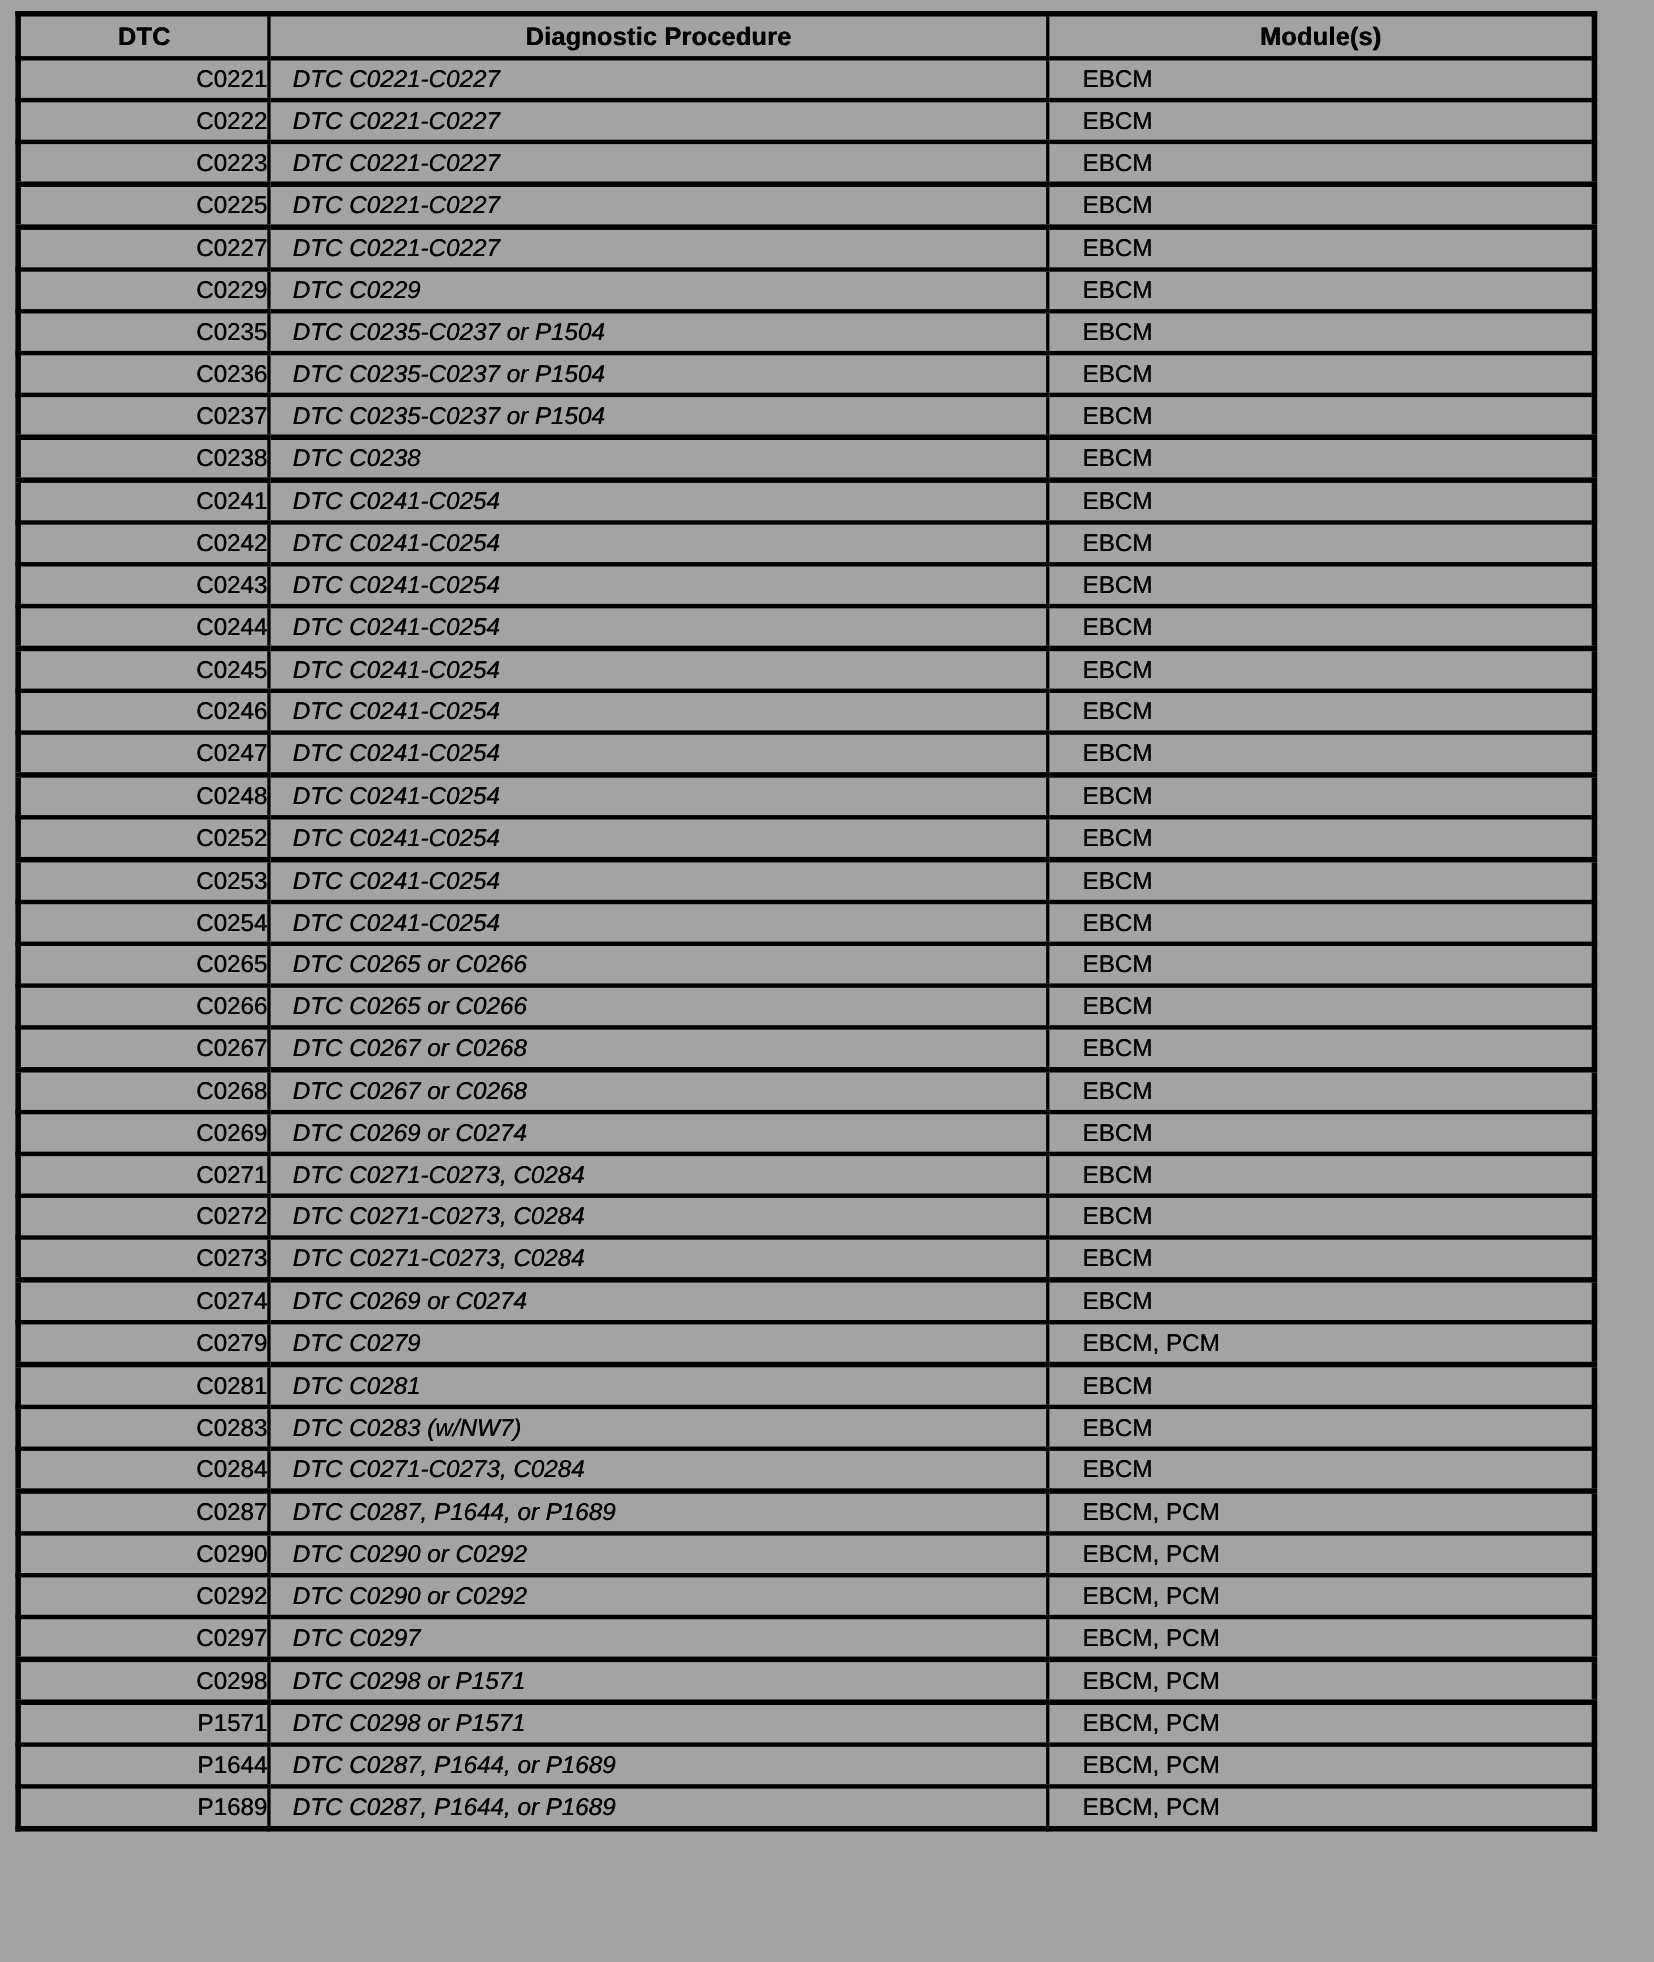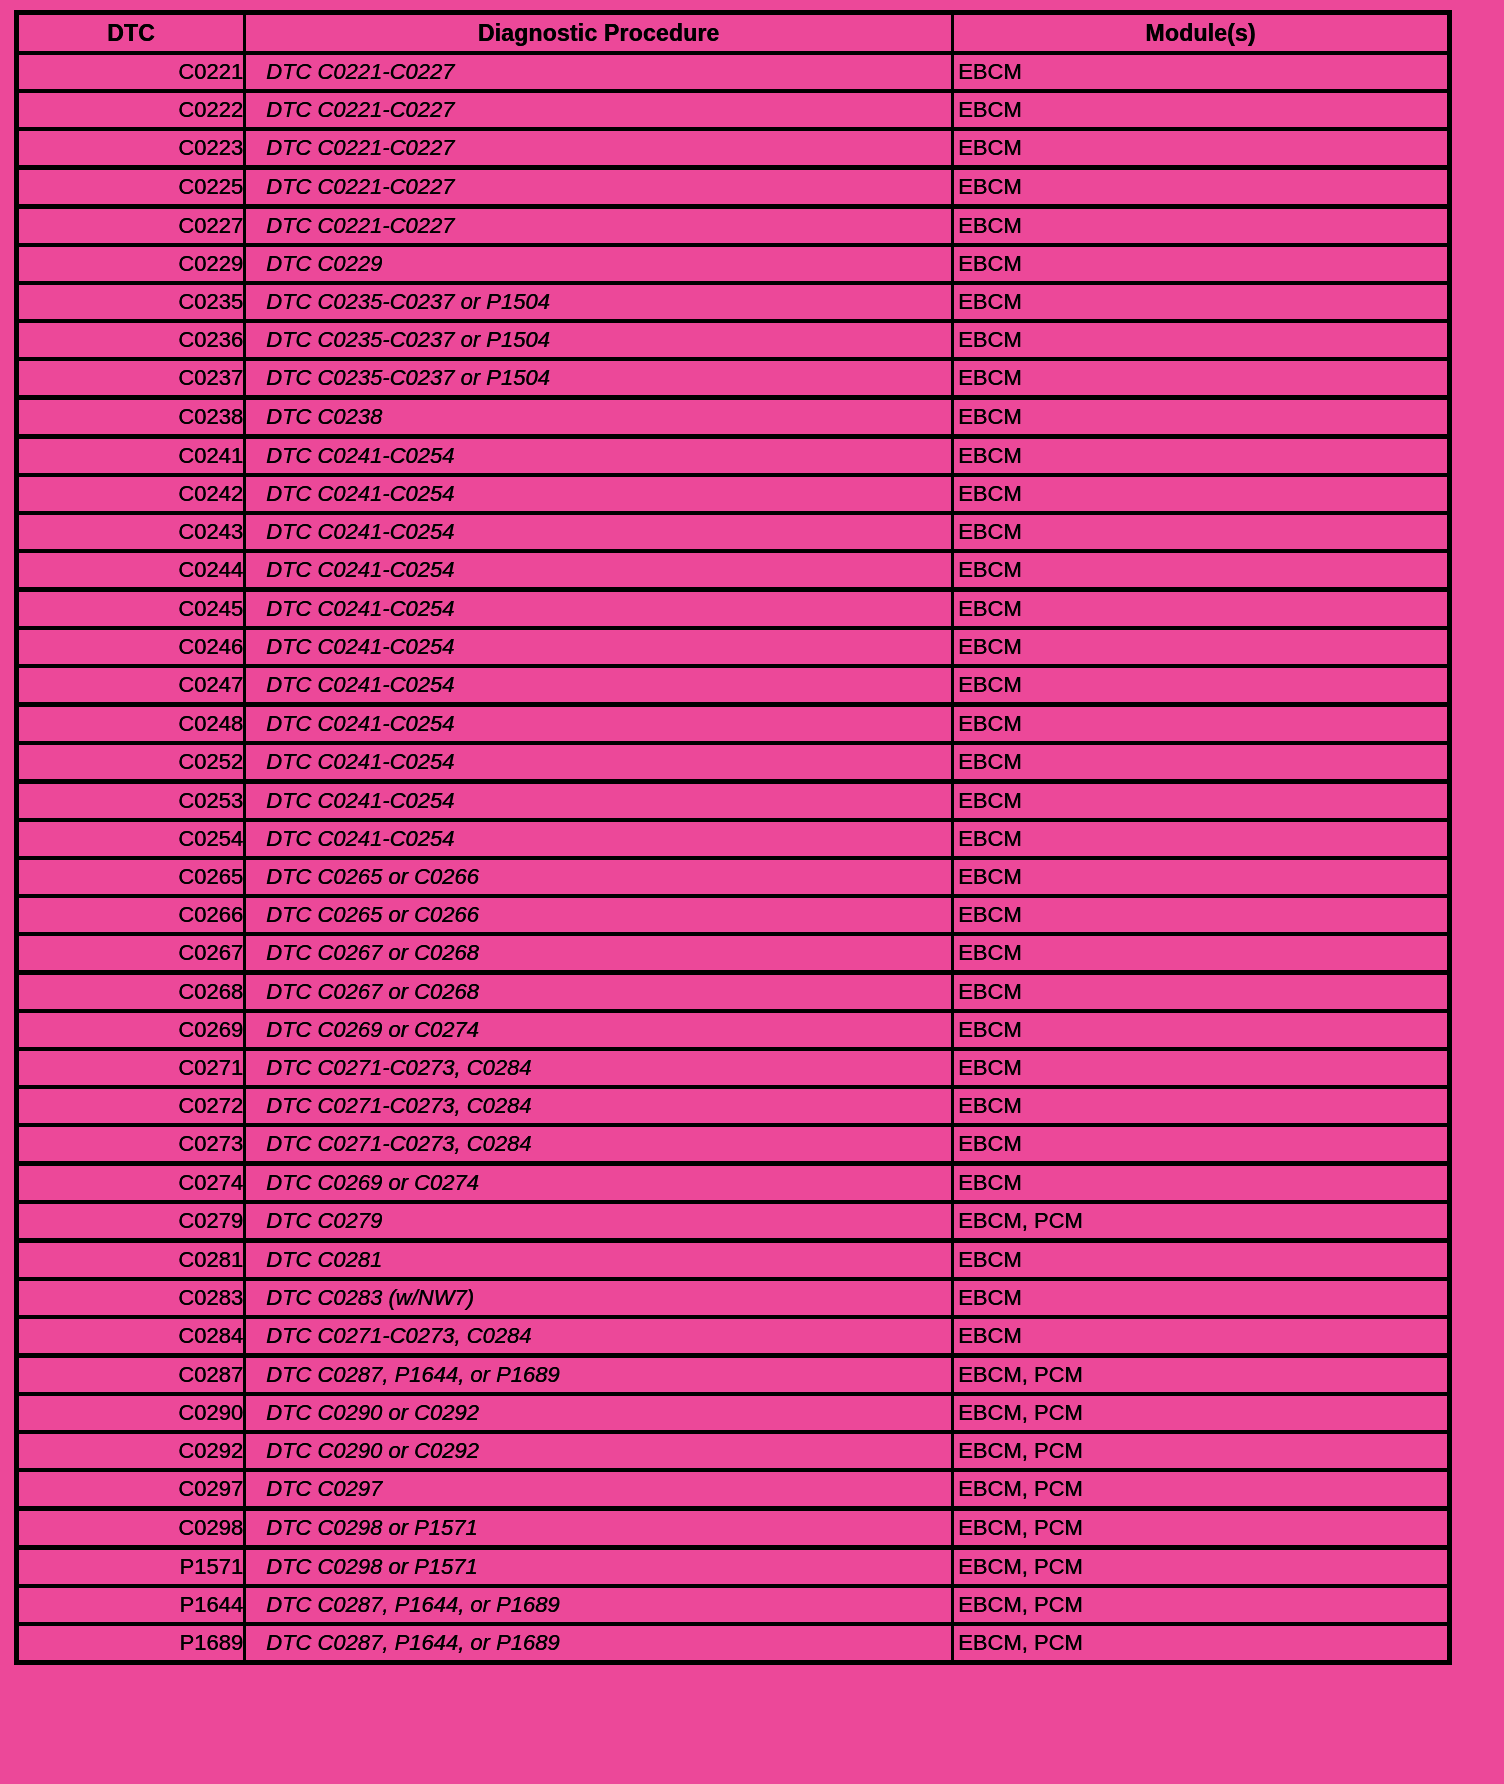--- a/index.html
+++ b/index.html
@@ -4,21 +4,21 @@
 <style>
   html, body {
     margin: 0;
     padding: 0;
     background: #ffffff;
   }
   .page {
     position: relative;
     width: 1504px;
     height: 1784px;
-    background: #ec4899;
+    background: #a3a3a3;
     font-family: "Liberation Sans", sans-serif;
     color: #000000;
     overflow: hidden;
   }
   table.dtc-table {
     position: absolute;
     left: 14px;
     top: 10px;
     width: 1433px;
     border-collapse: collapse;
@@ -52,21 +52,21 @@
   .dtc-table td.col-dtc {
     text-align: right;
   }
   .dtc-table td.col-proc {
     font-style: italic;
     text-align: left;
     padding-left: 20px;
   }
   .dtc-table td.col-mod {
     text-align: left;
-    padding-left: 4px;
+    padding-left: 30px;
   }
   
   .dtc-table tbody tr:nth-child(5n) td { border-top-width: 5px; }
   .dtc-table tbody tr:nth-child(7n+3) td { border-bottom-width: 5px; }
 </style>
 </head>
 <body>
 
 <div class="page">
   <table class="dtc-table">

